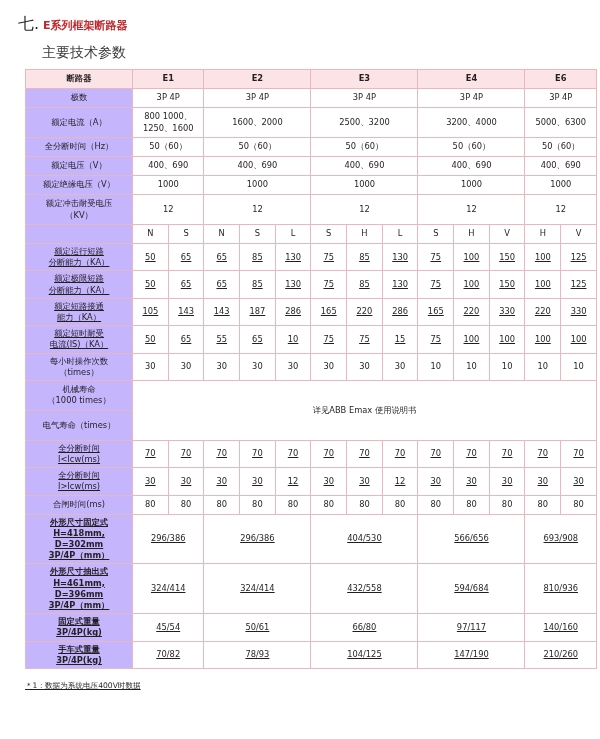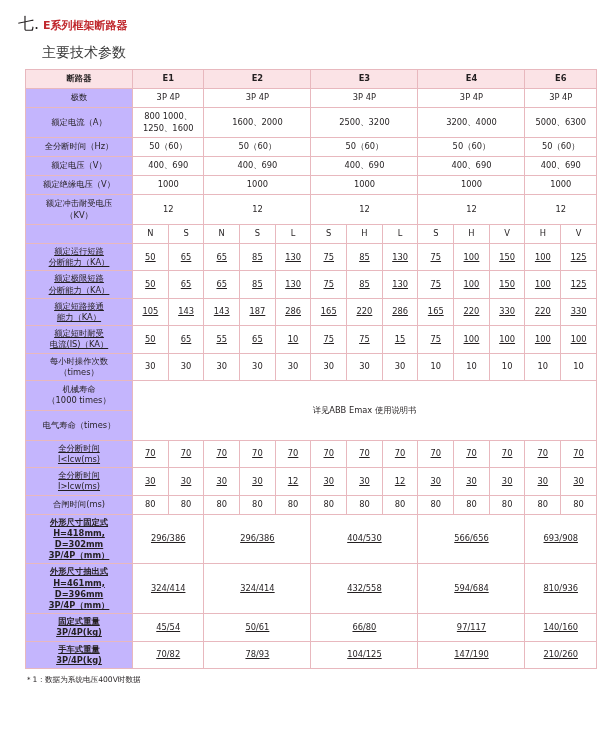--- a/index.html
+++ b/index.html
@@ -62,23 +62,24 @@
     font-size: 9px;
   }
   td.bold {
     font-weight: bold;
   }
   .r22 { height: 19px; }
   .r26 { height: 26px; text-decoration: underline; }
   .r30 { height: 30px; }
   .r40 { height: 40px; text-decoration: underline; }
   .footnote {
-    margin: 6px 0 0 11px;
+    margin: 12px 0 0 11px;
     font-size: 7.6px;
     color: #231f20;
+    text-decoration: underline;
   }
 </style>
 </head>
 <body>
 
 <div class="page">
 
   <div class="title-row">
     <span>七.</span>
     <span class="title-text">E系列框架断路器</span>

